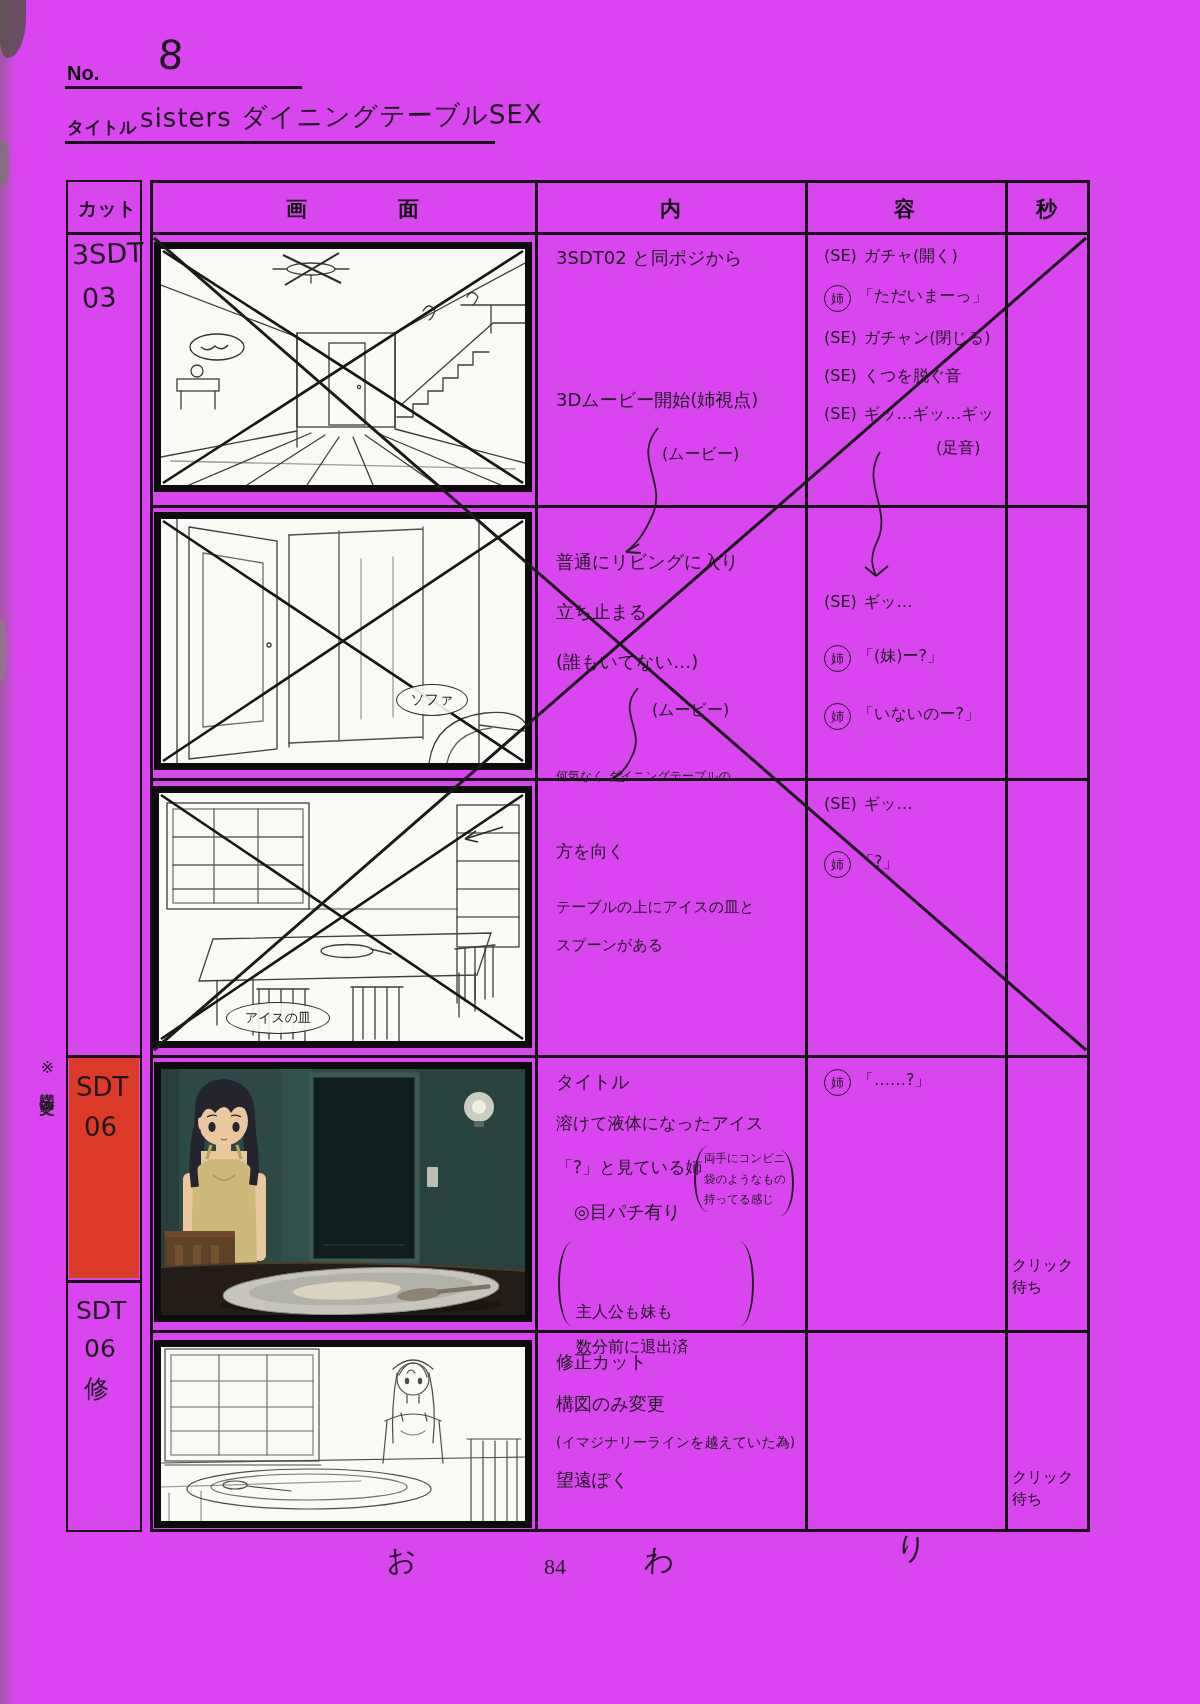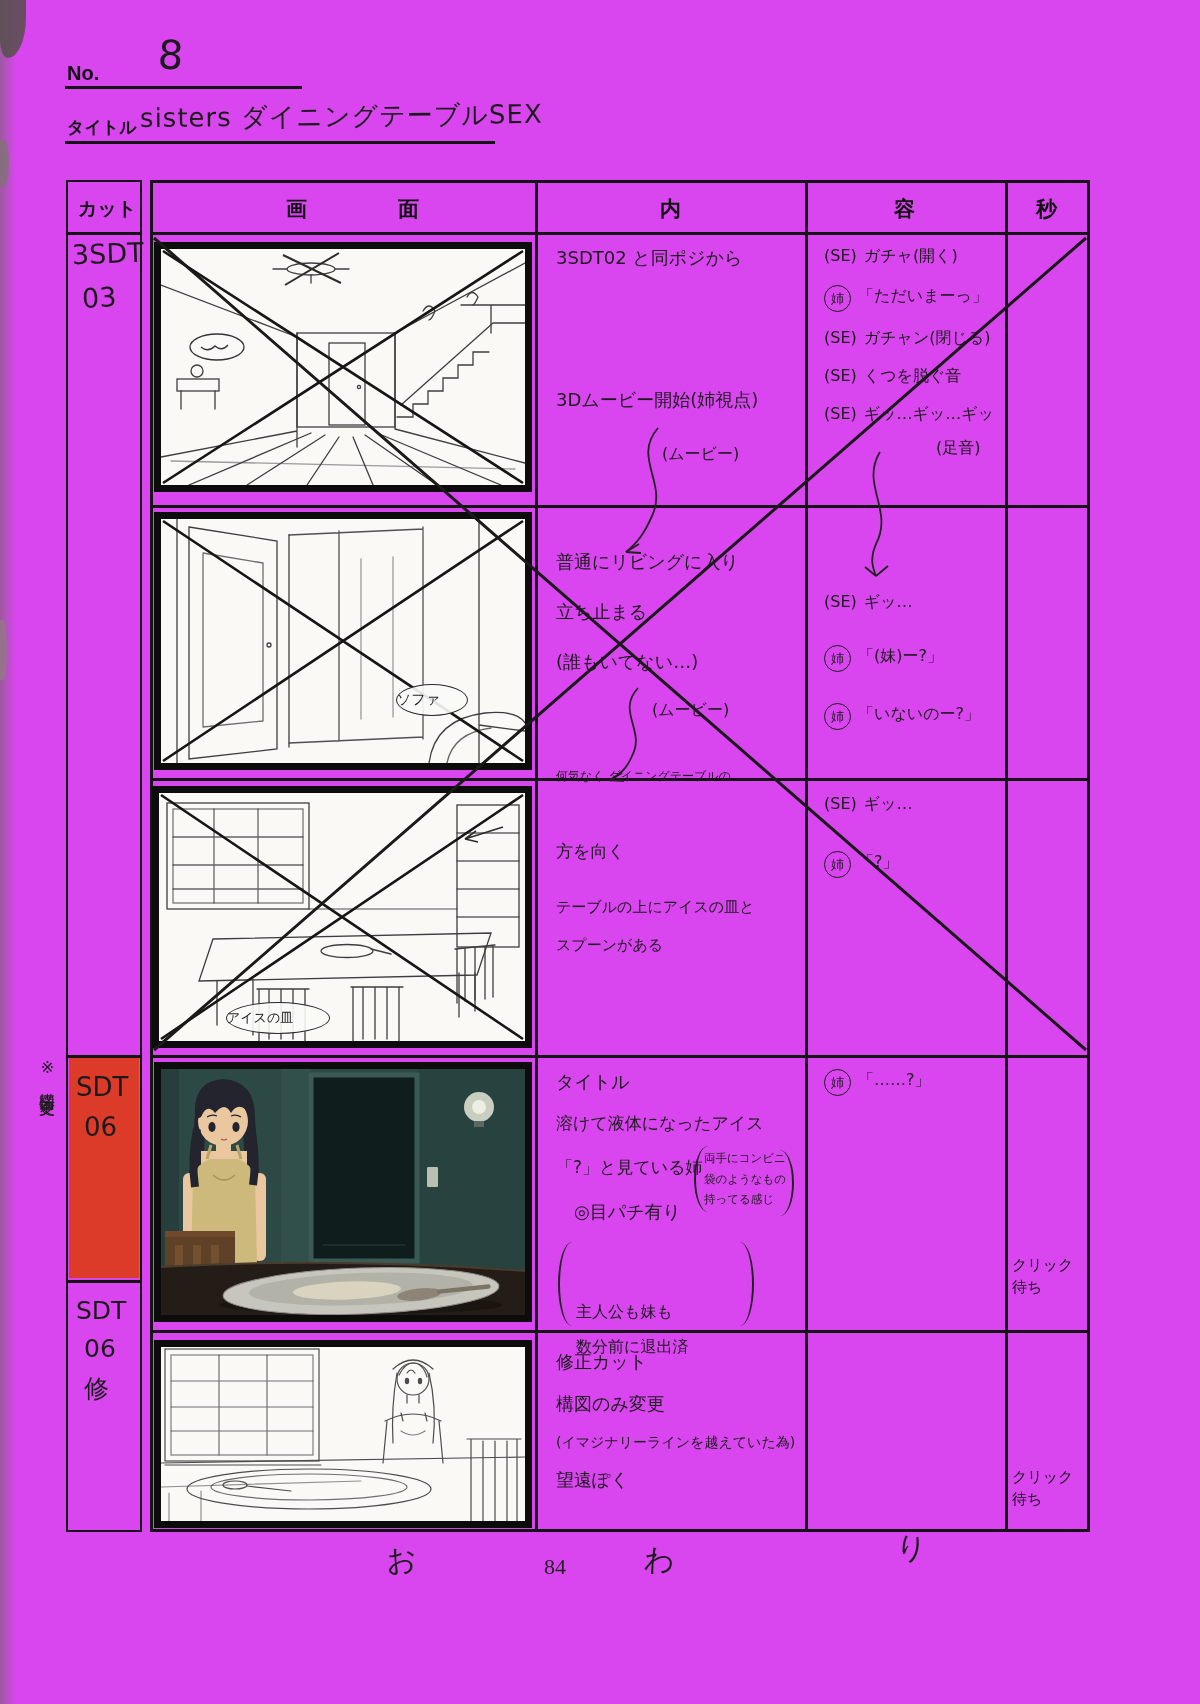--- a/index.html
+++ b/index.html
@@ -8,21 +8,21 @@
   .abs{position:absolute;}
   .hline{position:absolute;background:#141414;height:2.5px;}
   .vline{position:absolute;background:#141414;width:2.5px;}
   .hand{font-family:"DejaVu Sans",sans-serif;color:#1b1b1b;white-space:nowrap;}
   .label{font-family:"Liberation Sans",sans-serif;font-weight:bold;color:#101010;white-space:nowrap;}
   .panel{position:absolute;border:7px solid #0c0c0c;background:#faf9f6;box-sizing:border-box;overflow:hidden;}
   .audio{position:absolute;display:flex;gap:7px;align-items:flex-start;font-size:16px;white-space:nowrap;}
   .circ{flex:none;width:25px;height:25px;border:1.7px solid #1d1d1d;border-radius:50%;
         display:flex;align-items:center;justify-content:center;font-size:13px;margin-top:-1px;}
   .oval{position:absolute;border:1.6px solid #2a2a2a;border-radius:50%;display:flex;align-items:center;
-        justify-content:flex-start;background:rgba(250,249,246,.9);font-family:"DejaVu Sans",sans-serif;color:#1b1b1b;}
+        justify-content:center;background:rgba(250,249,246,.9);font-family:"DejaVu Sans",sans-serif;color:#1b1b1b;}
   .paren-l{position:absolute;border-left:2px solid #222;border-top-left-radius:100% 50%;border-bottom-left-radius:100% 50%;width:12px;}
   .paren-r{position:absolute;border-right:2px solid #222;border-top-right-radius:100% 50%;border-bottom-right-radius:100% 50%;width:12px;}
   .vtext{writing-mode:vertical-rl;letter-spacing:3px;}
   .serif{font-family:"Liberation Serif",serif;}
   svg{display:block;}
 </style>
 </head>
 <body>
 
 <div id="page">

